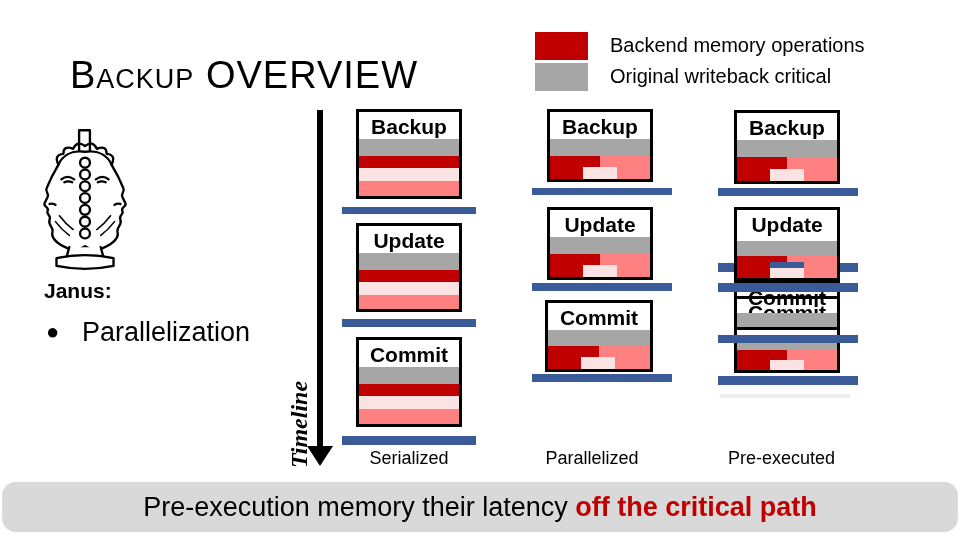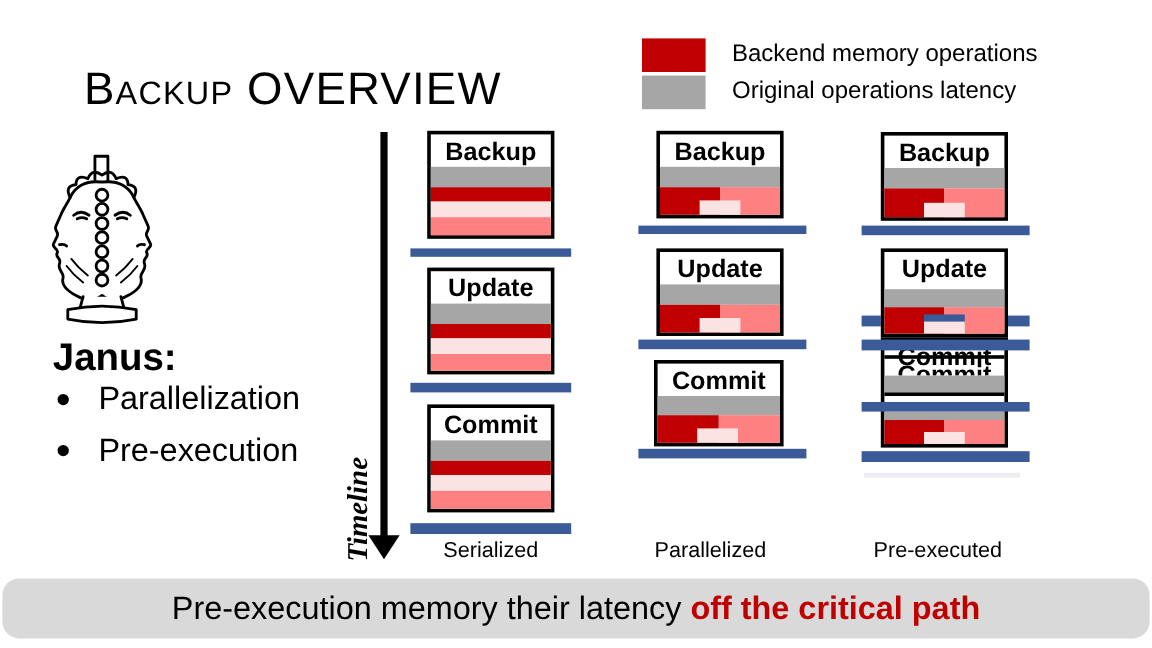--- a/index.html
+++ b/index.html
@@ -12,21 +12,21 @@
 
   
   .legend{position:absolute;left:535px;top:31px;}
   .legend-row{display:flex;align-items:center;height:29px;margin-bottom:2px;}
   .swatch{width:53px;height:28px;flex:0 0 53px;}
   .swatch.red{background:#C00000;}
   .swatch.gray{background:#A6A6A6;}
   .legend-label{margin-left:22px;font-size:20px;white-space:nowrap;}
 
   
-  .janus-heading{position:absolute;left:44px;top:279px;font-size:32px;font-weight:bold;}
+  .janus-heading{position:absolute;left:44px;top:279px;font-size:21px;font-weight:bold;}
   .bullet-row{position:absolute;left:46px;font-size:27px;white-space:nowrap;}
   .bullet-row .dot{display:inline-block;width:36px;font-size:22px;vertical-align:2px;}
 
   
   .tl-line{position:absolute;left:317px;top:110px;width:6px;height:338px;background:#000;}
   .tl-arrow{position:absolute;left:307px;top:446px;width:0;height:0;
             border-left:13px solid transparent;border-right:13px solid transparent;
             border-top:20px solid #000;}
   .tl-label{position:absolute;left:286px;top:468px;width:118px;height:26px;
             transform:rotate(-90deg);transform-origin:0 0;
@@ -83,21 +83,21 @@
 
   <div class="title">Backup OVERVIEW</div>
 
   <div class="legend">
     <div class="legend-row">
       <span class="swatch red"></span>
       <span class="legend-label">Backend memory operations</span>
     </div>
     <div class="legend-row">
       <span class="swatch gray"></span>
-      <span class="legend-label">Original operations latency</span>
+      <span class="legend-label">Original writeback critical</span>
     </div>
   </div>
 
   <svg class="janus-fig" width="118" height="150" viewBox="0 0 120 150">
     <g fill="#fff" stroke="#000" stroke-width="2.4" stroke-linecap="round" stroke-linejoin="round">
       <rect x="54" y="3" width="11" height="22"></rect>
 
       <path d="M60 25 C46 23 37 29 33 38 C30 44 27 48 25 53 L21 62 C19 66 24 67 22 71 L19 77 C17 81 24 81 22 85 C20 89 26 89 24 94 C22 100 28 101 27 106 C25 113 33 119 42 123 C50 127 56 124 60 121
                C64 124 70 127 78 123 C87 119 95 113 93 106 C92 101 98 100 96 94 C94 89 100 89 98 85 C96 81 103 81 101 77 L98 71 C96 67 101 66 99 62 L95 53 C93 48 90 44 87 38 C83 29 74 23 60 25 Z"></path>
 
@@ -123,23 +123,20 @@
 
       <path d="M44 122 L41 133 L79 133 L76 122"></path>
       <path d="M31 133 Q60 127 89 133 L89 141 Q60 147 31 141 Z"></path>
     </g>
   </svg>
 
   <div class="janus-heading">Janus:</div>
   <div class="bullet-row" style="top:317px;">
     <span class="dot">●</span><span>Parallelization</span>
   </div>
-  <div class="bullet-row" style="top:360px;">
-    <span class="dot">●</span><span>Pre-execution</span>
-  </div>
 
   <div class="tl-line"></div>
   <div class="tl-arrow"></div>
   <div class="tl-label">Timeline</div>
 
   <div class="col col1">
     <div class="opbox" style="left:14px;top:109px;width:106px;height:90px;">
       <div class="lbl">Backup</div>
       <div class="st gray" style="height:17px;"></div>
       <div class="st dred" style="height:12px;"></div>

